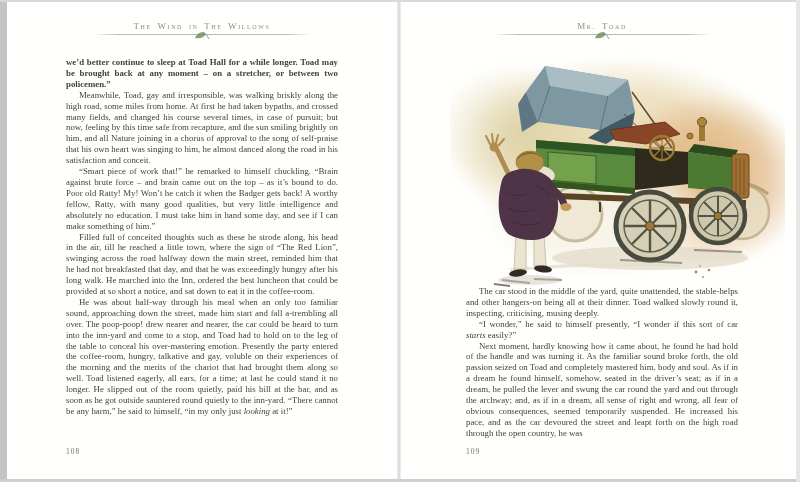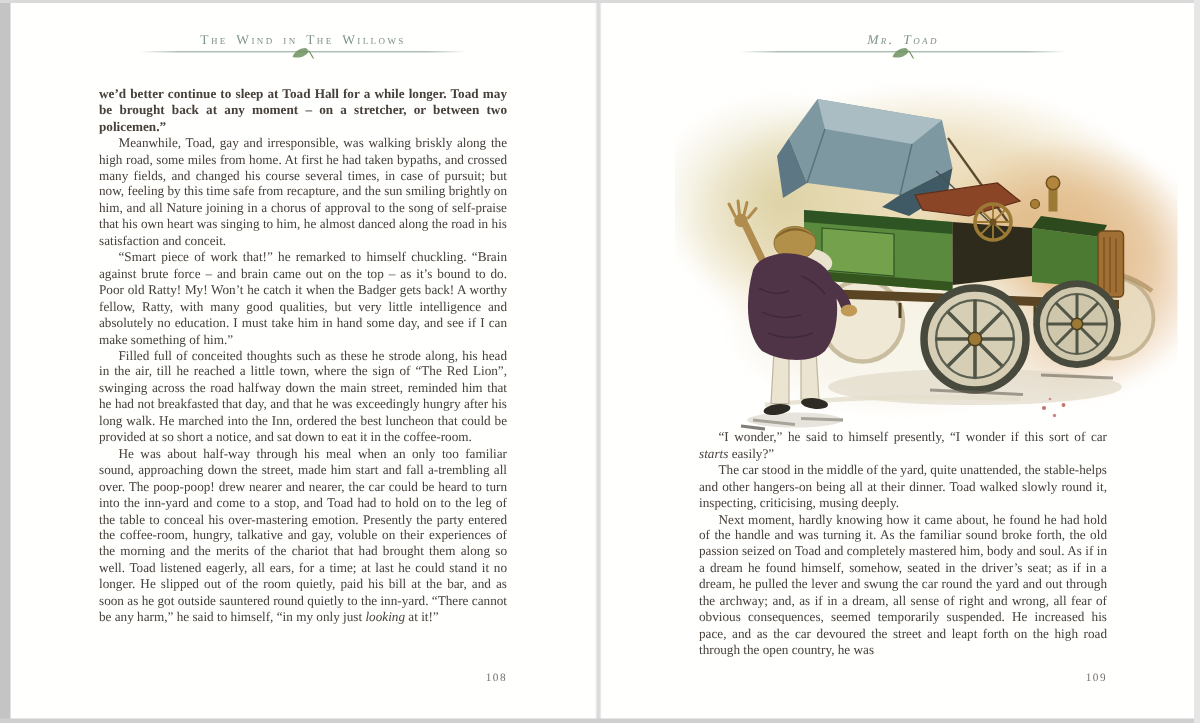--- a/index.html
+++ b/index.html
@@ -15,38 +15,38 @@
   .gutter { position:absolute; left:397px; top:0; width:4px; height:482px;
             background:linear-gradient(to right,#f2f2f2,#d6d6d6 50%,#f2f2f2); }
 
   .page { position:absolute; top:2px; height:477px; background:#fffffe; }
   .page-left  { left:7px;   width:390px; }
   .page-right { left:401px; width:395px; }
 
   
   .running-head { position:absolute; top:19px; width:272px; text-align:center; }
   .rh-left  { left:59px; }
-  .rh-right { left:65px;font-style:italic; }
+  .rh-right { left:65px; }
   .rh-title { font-variant:small-caps; font-size:9px; letter-spacing:1.6px;
               word-spacing:2px; color:#7f948b; white-space:nowrap; }
   .rh-rule { position:relative; margin:3px auto 0; width:218px; height:1px;
              background:linear-gradient(to right, rgba(170,187,178,0), #aebfb6 12%, #aebfb6 88%, rgba(170,187,178,0)); }
   .rh-leaf { position:absolute; left:50%; top:-3px; transform:translateX(-50%); }
 
   
   .text-block { position:absolute; width:272px; }
   .tb-left  { left:59px; top:55px; }
   .tb-right { left:65px; top:284px; }
   .text-block p { text-align:justify; font-size:8.8px; line-height:10.9px;
                   color:#47403a; text-indent:13px; }
   .text-block p.no-indent { text-indent:0;font-weight:bold; }
   .text-block em { font-style:italic; }
 
   
-  .folio { position:absolute; top:445px; width:272px; text-align:right;
+  .folio { position:absolute; top:445px; width:272px; text-align:left;
            font-size:7.5px; letter-spacing:1px; color:#75716b; }
   .folio-left  { left:59px; }
   .folio-right { left:65px; }
 
   
   .illus { position:absolute; left:49px; top:50px; width:335px; height:238px; }
 </style>
 </head>
 <body>
 
@@ -193,22 +193,22 @@
         <path d="M66,108 Q80,96 94,107 Q88,100 80,100 Q71,100 66,108 Z" fill="#7d6028" opacity="0.9"></path>
         <path d="M52,128 C46,150 48,172 58,182 C72,190 92,190 100,182 C110,170 110,146 104,132 C98,120 78,114 66,118 C58,120 54,123 52,128 Z" fill="#4f3447"></path>
         <path d="M56,140 Q66,146 76,142 M58,156 Q70,162 84,158 M62,170 Q76,176 92,170 M84,132 Q94,136 100,144" stroke="#352137" stroke-width="1" fill="none" opacity="0.6"></path>
         <path d="M100,136 C108,140 112,146 114,152" stroke="#4f3447" stroke-width="7" stroke-linecap="round" fill="none"></path>
         <ellipse cx="116" cy="155" rx="5.5" ry="4" fill="#c09a56"></ellipse>
       </g>
     </svg>
 
     <div class="text-block tb-right">
 
-    <p class="para"><span>“I wonder,” he said to himself presently, “I wonder if this sort of car </span><em>starts</em><span> easily?”</span></p>
-        <p class="para"><span>The car stood in the middle of the yard, quite unattended, the stable-helps and other hangers-on being all at their dinner. Toad walked slowly round it, inspecting, criticising, musing deeply.</span><em></em><span></span></p>
+    <p class="para"><span>The car stood in the middle of the yard, quite unattended, the stable-helps and other hangers-on being all at their dinner. Toad walked slowly round it, inspecting, criticising, musing deeply.</span><em></em><span></span></p>
+        <p class="para"><span>“I wonder,” he said to himself presently, “I wonder if this sort of car </span><em>starts</em><span> easily?”</span></p>
         <p class="para"><span>Next moment, hardly knowing how it came about, he found he had hold of the handle and was turning it. As the familiar sound broke forth, the old passion seized on Toad and completely mastered him, body and soul. As if in a dream he found himself, somehow, seated in the driver’s seat; as if in a dream, he pulled the lever and swung the car round the yard and out through the archway; and, as if in a dream, all sense of right and wrong, all fear of obvious consequences, seemed temporarily suspended. He increased his pace, and as the car devoured the street and leapt forth on the high road through the open country, he was</span><em></em><span></span></p>
       </div>
 
     <div class="folio folio-right">109</div>
   </div>
 
   <div class="edge edge-left"></div>
   <div class="edge edge-top"></div>
   <div class="edge edge-bottom"></div>
   <div class="edge edge-right"></div>

